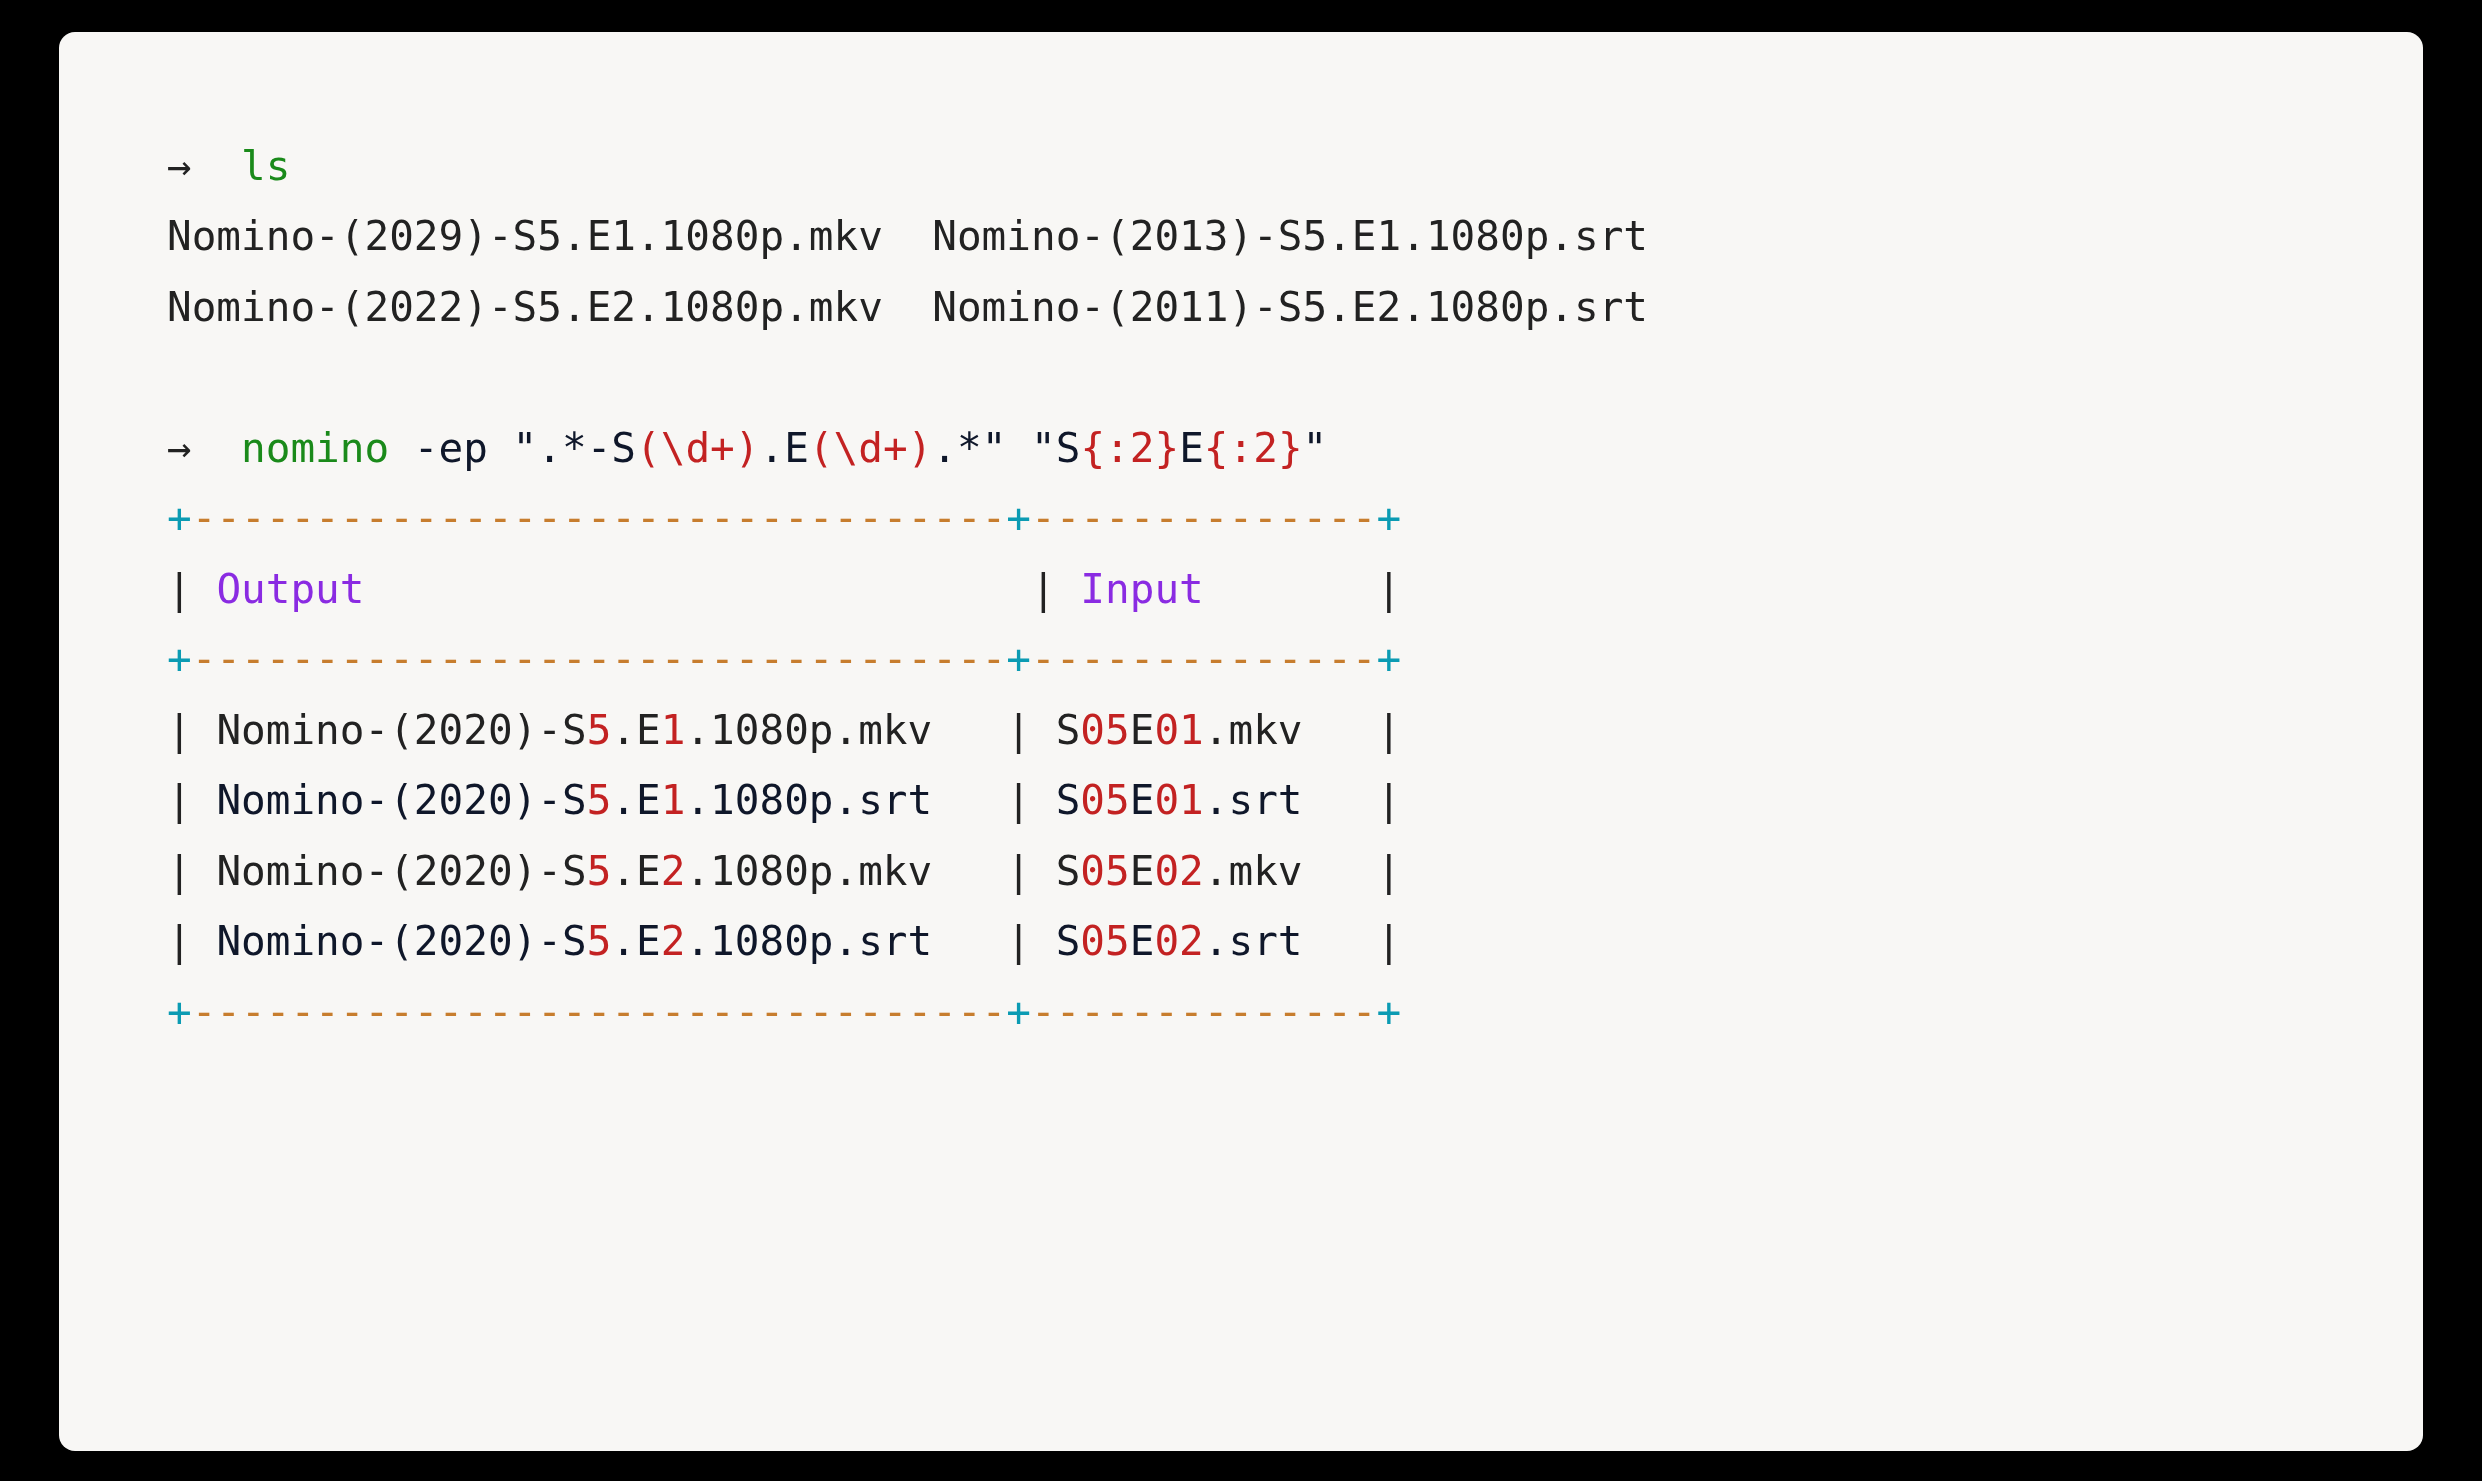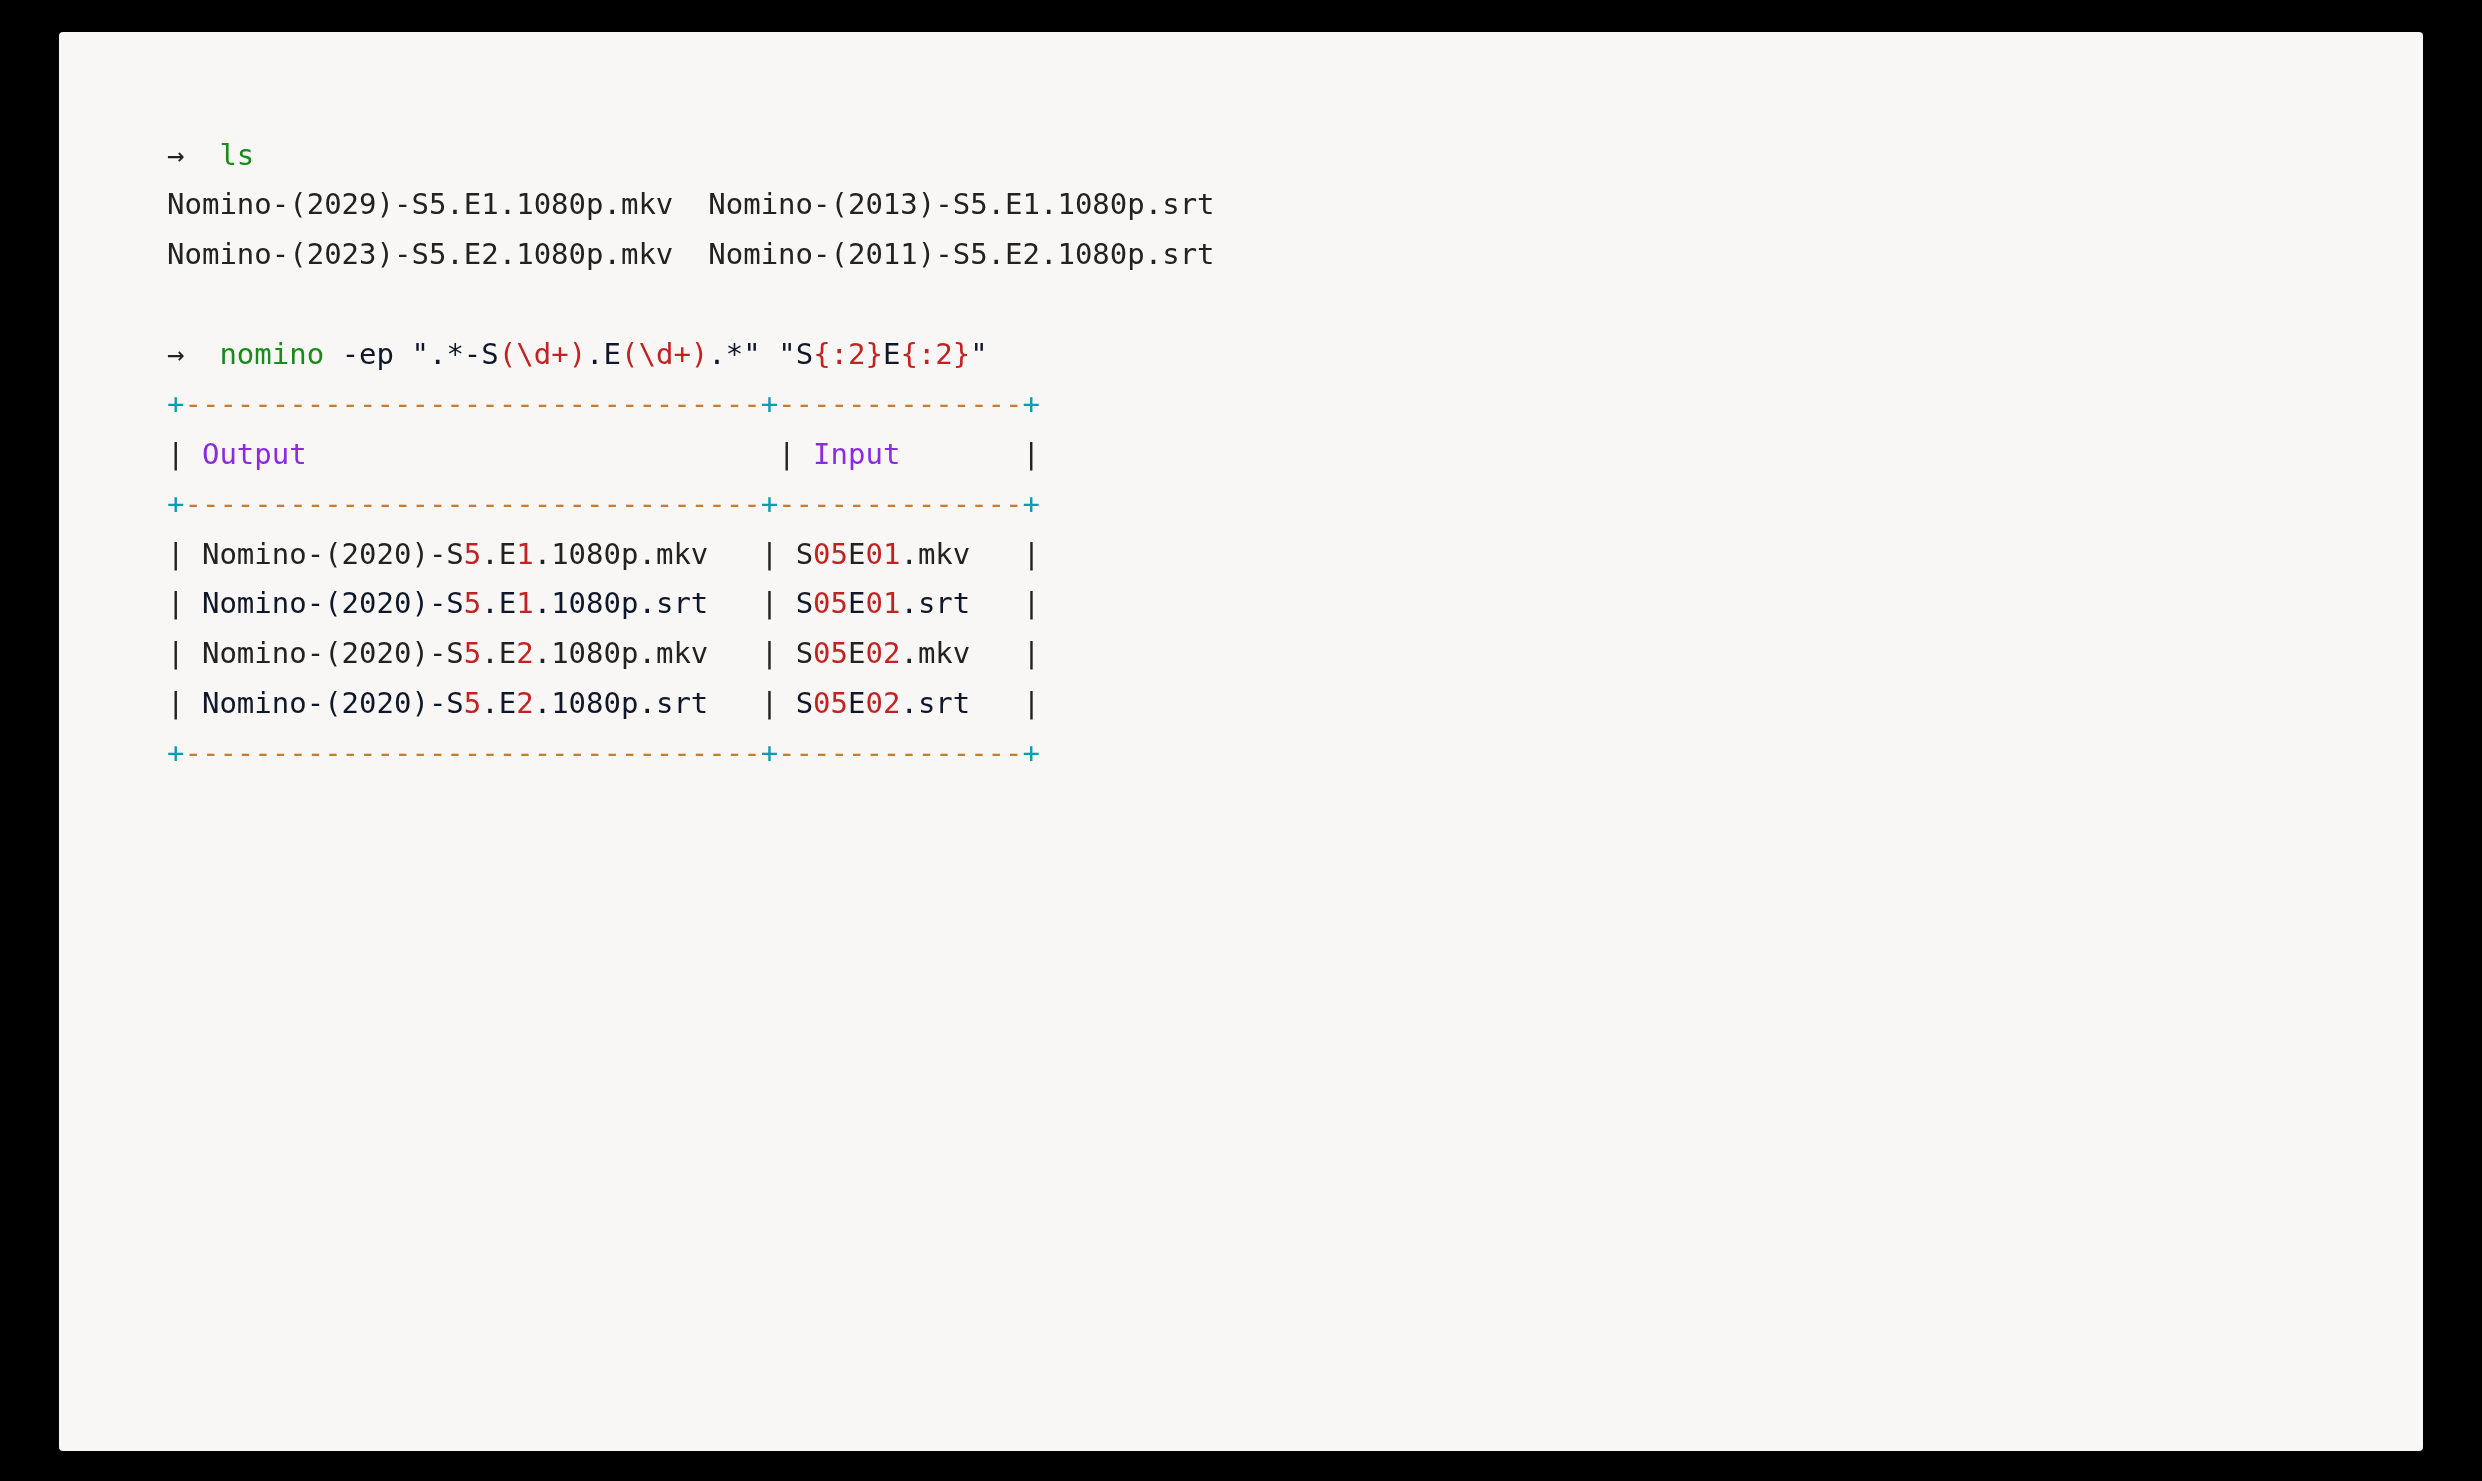--- a/index.html
+++ b/index.html
@@ -7,25 +7,25 @@
       background: #000;
       width: 2482px;
       height: 1482px;
       display: flex;
       align-items: center;
       justify-content: center;
       font-family: 'SF Mono', 'Menlo', 'Consolas', 'DejaVu Sans Mono', monospace;
     }
     .terminal-window {
       background: #f8f7f5;
-      border-radius: 4px;
+      border-radius: 16px;
       width: 2364px;
       height: 1419px;
       padding: 99px 108px;
-      font-size: 29px;
+      font-size: 41px;
       line-height: 1.72;
       color: #222;
       overflow: hidden;
     }
     .line { white-space: pre; }
     .prompt-arrow { color: #222; font-weight: 500; }
     .cmd-green { color: #1a8a1a; }
     .blue { color: #0f172a; }
     .red { color: #c32222; }
     .purple { color: #8a2be2; }
@@ -36,21 +36,21 @@
   </style>
 </head>
 <body>
 
 <div class="terminal-window">
 
   <div class="line"><span class="prompt-arrow">→</span><span>  </span><span class="cmd-green">ls</span></div>
 
   <div class="line"><span>Nomino-(2029)-S5.E1.1080p.mkv</span><span>  </span><span>Nomino-(2013)-S5.E1.1080p.srt</span></div>
 
-  <div class="line"><span>Nomino-(2023)-S5.E2.1080p.mkv</span><span>  </span><span>Nomino-(2011)-S5.E2.1080p.srt</span></div>
+  <div class="line"><span>Nomino-(2022)-S5.E2.1080p.mkv</span><span>  </span><span>Nomino-(2011)-S5.E2.1080p.srt</span></div>
 
   <div class="blank"></div>
 
   <div class="line"><span class="prompt-arrow">→</span><span>  </span><span class="cmd-green">nomino</span><span> </span><span class="blue">-ep</span><span> </span><span class="blue">"</span><span class="blue">.*-S</span><span class="red">(\d+)</span><span class="blue">.E</span><span class="red">(\d+)</span><span class="blue">.*</span><span class="blue">"</span><span> </span><span class="blue">"</span><span class="blue">S</span><span class="red">{:2}</span><span class="blue">E</span><span class="red">{:2}</span><span class="blue">"</span></div>
 
   <div class="line"><span class="teal">+</span><span class="orange">---------------------------------</span><span class="teal">+</span><span class="orange">--------------</span><span class="teal">+</span></div>
 
   <div class="line"><span class="black">|</span><span> </span><span class="purple">Output</span><span>                           </span><span class="black">|</span><span> </span><span class="purple">Input</span><span>       </span><span class="black">|</span></div>
 
   <div class="line"><span class="teal">+</span><span class="orange">---------------------------------</span><span class="teal">+</span><span class="orange">--------------</span><span class="teal">+</span></div>

